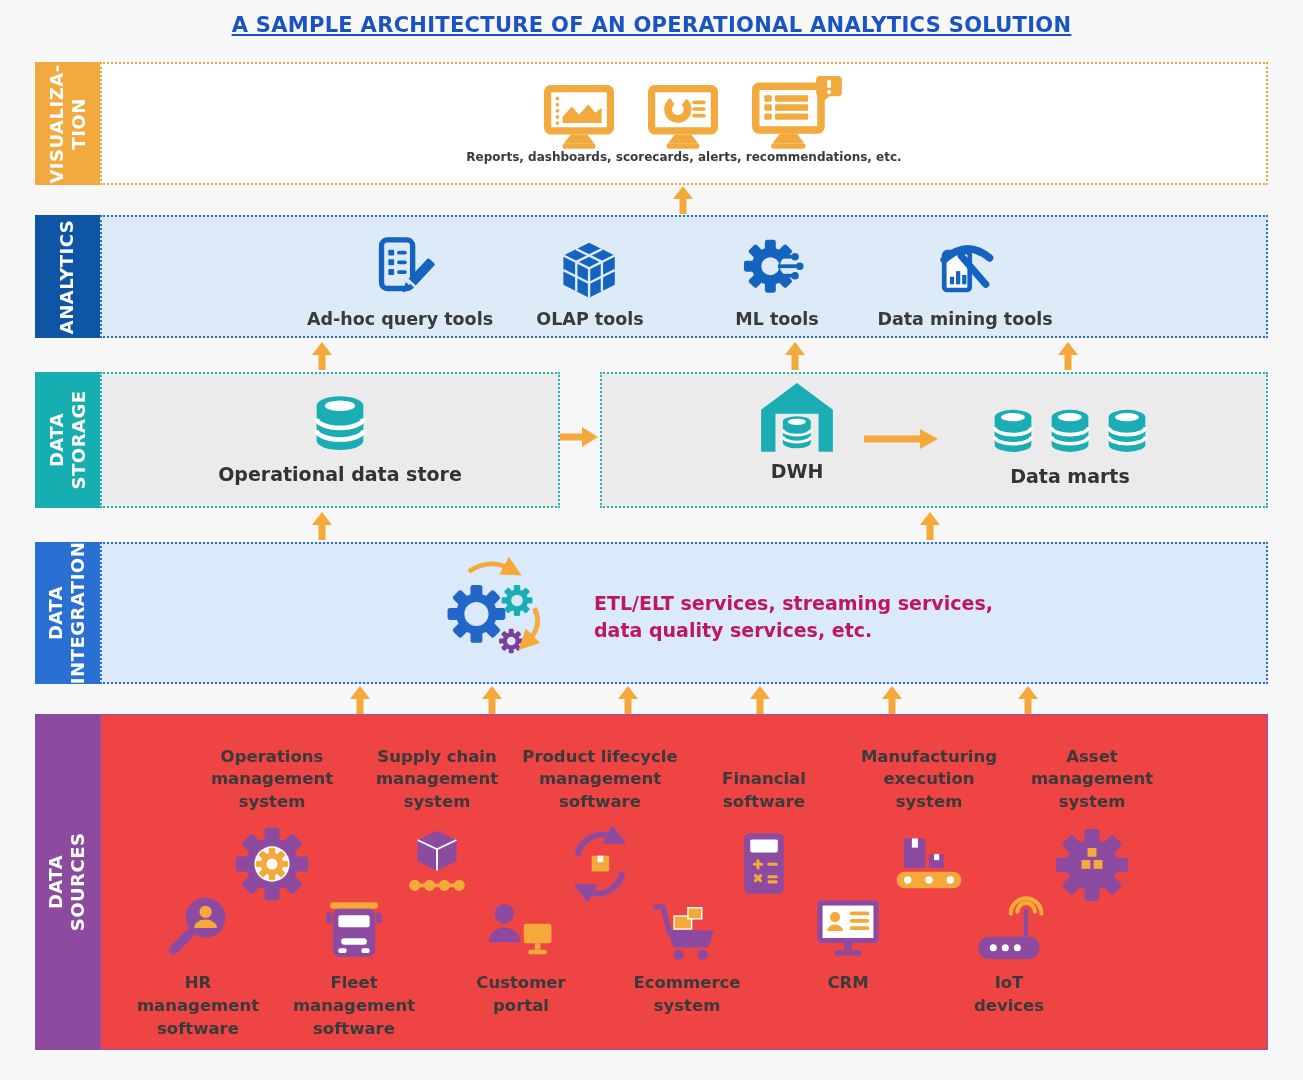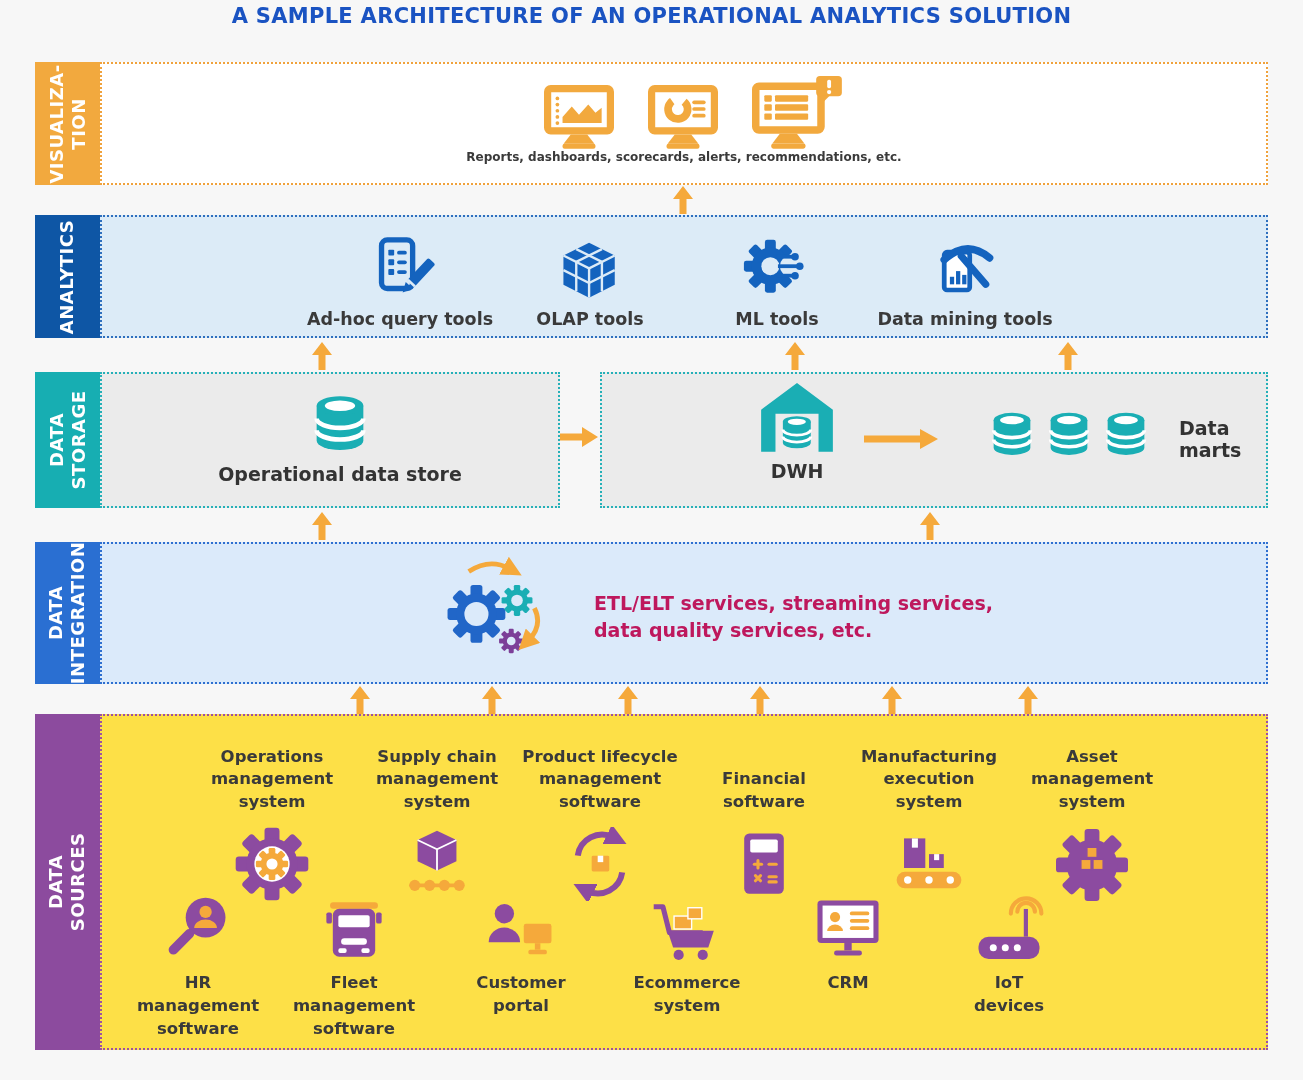--- a/index.html
+++ b/index.html
@@ -1,19 +1,19 @@
 <!DOCTYPE html>
 <html><head>
 <meta charset="utf-8">
 <style>
   * { margin:0; padding:0; box-sizing:border-box; }
   body { background:#f7f7f7; font-family:"DejaVu Sans","Liberation Sans",sans-serif; }
   .canvas { position:relative; width:1303px; height:1080px; background:#f7f7f7; overflow:hidden; }
-  .title { position:absolute; top:4px; left:0; width:100%; text-align:center;
-           font-size:21px; font-weight:bold; color:#1a53c2; letter-spacing:.3px; }
+  .title { position:absolute; top:13px; left:0; width:100%; text-align:center;
+           font-size:21px; font-weight:bold; color:#1a53c2; letter-spacing:.3px;text-decoration:underline; }
   .tab { position:absolute; left:35px; width:65px; display:flex; align-items:center; justify-content:center; }
   .tab span { display:inline-block; transform:rotate(-90deg); white-space:pre-line; text-align:center;
               color:#fff; font-weight:bold; font-size:18px; line-height:1.22; letter-spacing:.5px; }
   .box { position:absolute; }
   .lbl { font-size:16.5px; font-weight:bold; color:#3a3a3a; text-align:center; line-height:1.38; white-space:pre-line; }
 
   
   .viz-tab { top:62px; height:123px; background:#f2a93e; }
   .viz-box { left:100px; top:62px; width:1168px; height:123px; background:#fff; border:2px dotted #f0a23c; }
   .viz-icons { position:absolute; left:0; right:0; top:12px; display:flex; justify-content:center;
@@ -26,31 +26,31 @@
   .an-item { position:absolute; top:16px; width:200px; display:flex; flex-direction:column; align-items:center; }
   .an-item .icon-slot { height:68px; display:flex; align-items:flex-end; justify-content:center; }
   .an-item .lbl { margin-top:6px; font-size:17.5px; }
 
   .st-tab { top:372px; height:136px; background:#17aeb2; }
   .st-left  { left:100px; top:372px; width:460px; height:136px; background:#ebebeb; border:2px dotted #25b0b8;
               display:flex; flex-direction:column; align-items:center; padding-top:20px; gap:8px;padding-left:20px; }
   .st-right { left:600px; top:372px; width:668px; height:136px; background:#ebebeb; border:2px dotted #25b0b8; }
   .st-lbl { font-size:19px; font-weight:bold; color:#333; }
   .dwh-group  { position:absolute; left:115px; top:6px;  width:160px; display:flex; flex-direction:column; align-items:center; }
-  .marts-group{ position:absolute; left:388px; top:34px; width:160px; display:flex; flex-direction:row; align-items:center;gap:31px; }
+  .marts-group{ position:absolute; left:388px; top:34px; width:160px; display:flex; flex-direction:column; align-items:center; }
   .marts-row { display:flex; gap:13px; align-items:flex-end; }
 
   .di-tab { top:542px; height:142px; background:#2a6fd2; }
   .di-box { left:100px; top:542px; width:1168px; height:142px; background:#dbeafa; border:2px dotted #2e6fd0; }
   .di-gears { position:absolute; left:330px; top:12px; }
   .di-caption { position:absolute; left:492px; top:46px; font-size:19px; font-weight:bold;
                 color:#be185d; line-height:1.4; white-space:pre-line; }
 
   .ds-tab { top:714px; height:336px; background:#8c4b9e; }
-  .ds-box { left:100px; top:714px; width:1168px; height:336px; background:#fde047; border:2px dotted #9b50a6; }
+  .ds-box { left:100px; top:714px; width:1168px; height:336px; background:#ef4444; border:2px dotted #9b50a6; }
   .src-item { position:absolute; width:180px; display:flex; flex-direction:column; align-items:center; }
   .src-item.toprow { top:20px; }
   .src-item.bottomrow { top:164px; }
   .src-lbl-top { height:78px; display:flex; align-items:flex-end; justify-content:center; }
   .toprow .src-icon { height:92px; display:flex; align-items:center; margin-top:4px; }
   .bottomrow .src-icon { height:84px; display:flex; align-items:flex-end; }
   .bottomrow .lbl { margin-top:8px; }
 
   .arrow { position:absolute; }
 </style>

